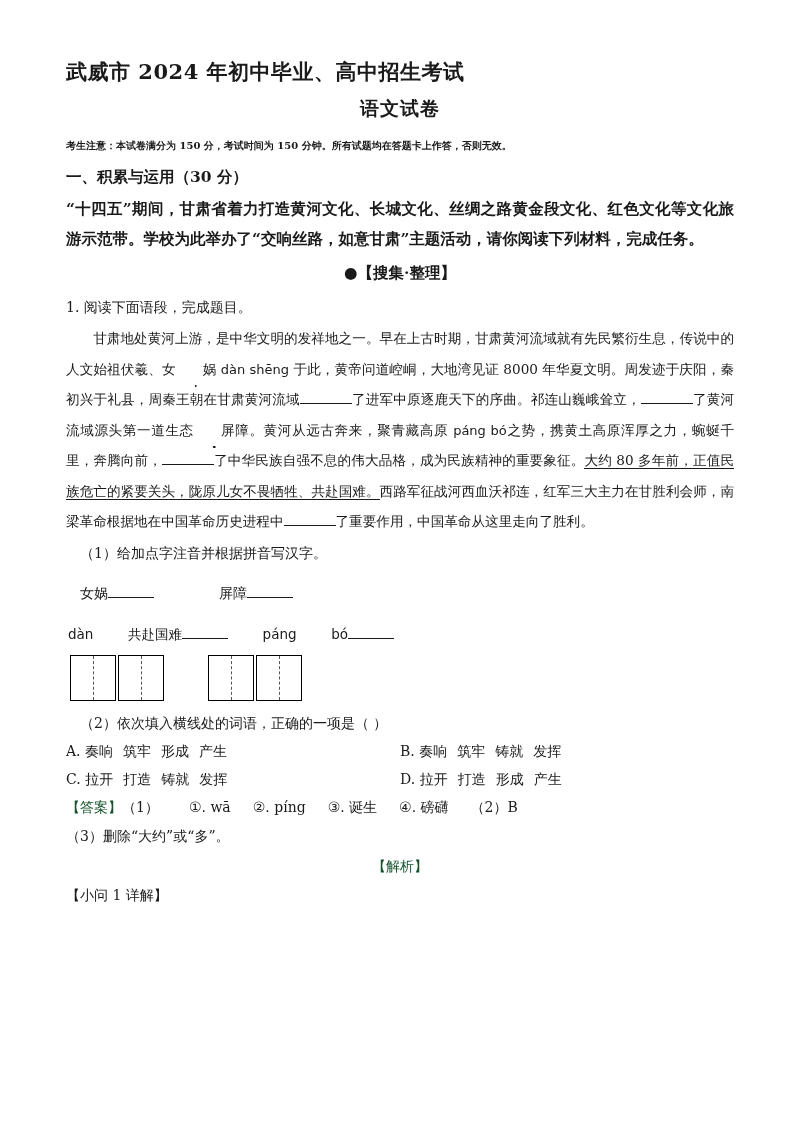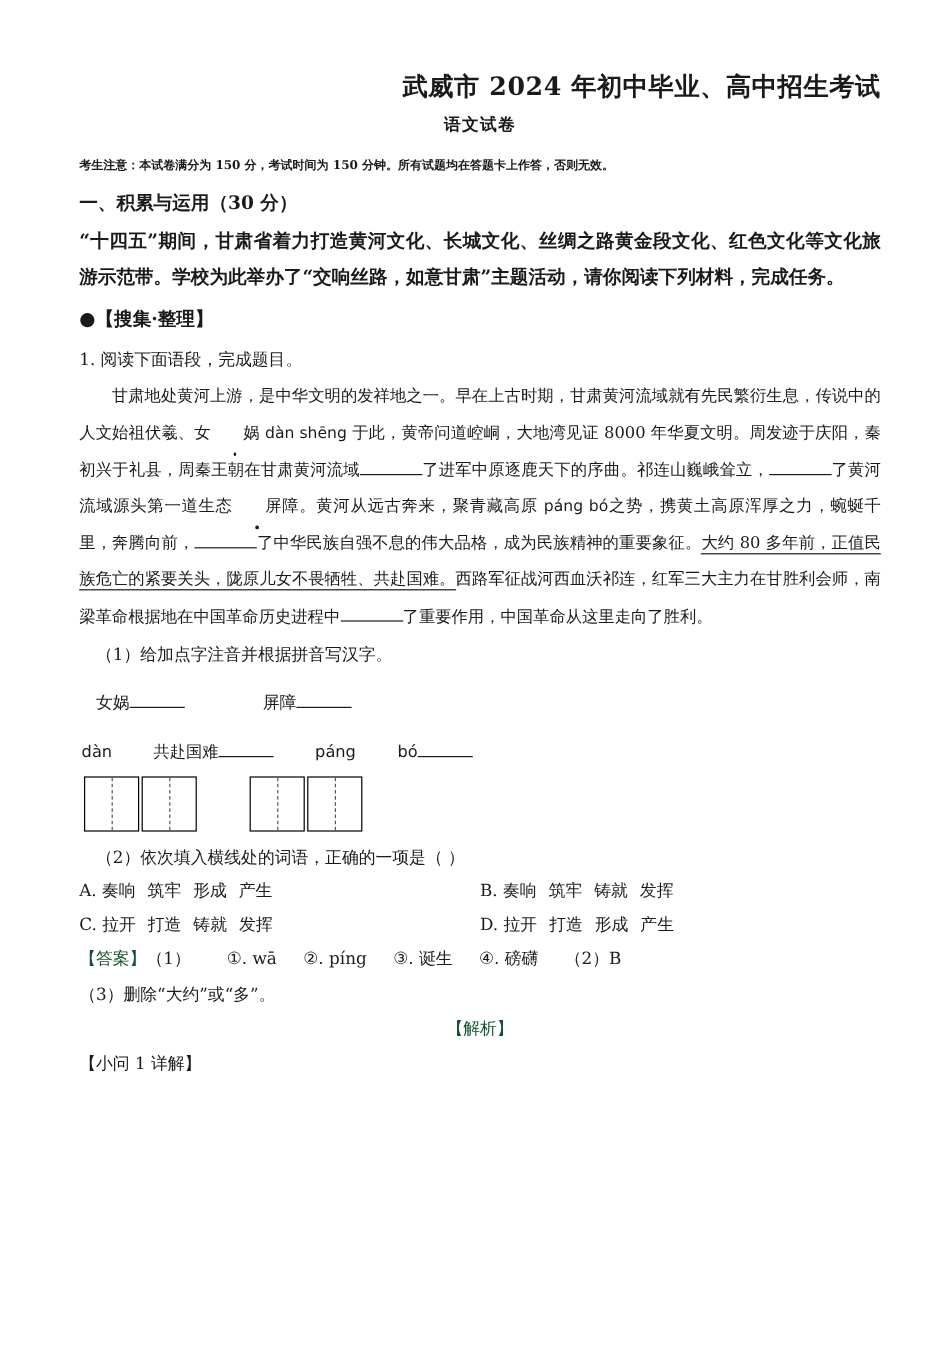--- a/index.html
+++ b/index.html
@@ -25,31 +25,31 @@
   }
   .content {
     position: absolute;
     left: 66px;
     top: 56px;
     width: 668px;
   }
 
   
   .doc-title {
-    text-align: right;
+    text-align: left;
     font-weight: bold;
     font-size: 21px;
     letter-spacing: 0.5px;
     line-height: 1.5;
     margin: 0 0 6px 0;
   }
   .doc-subtitle {
     text-align: center;
     font-weight: bold;
-    font-size: 14px;
+    font-size: 19px;
     letter-spacing: 1px;
     line-height: 1.5;
     margin: 0 0 14px 0;
   }
 
   
   .notice {
     font-weight: bold;
     font-size: 10px;
     line-height: 1.95;
@@ -67,20 +67,21 @@
     font-size: 15.5px;
     line-height: 1.95;
     text-align: justify;
     margin: 0 0 4px 0;
   }
   .bullet-heading {
     font-weight: bold;
     font-size: 15.5px;
     line-height: 1.95;
     margin: 0 0 6px 0;
+    text-align: center;
   }
 
   .q-line {
     font-size: 14px;
     line-height: 1.9;
     margin: 0 0 2px 0;
   }
   .passage {
     font-size: 13.6px;
     line-height: 2.25;

